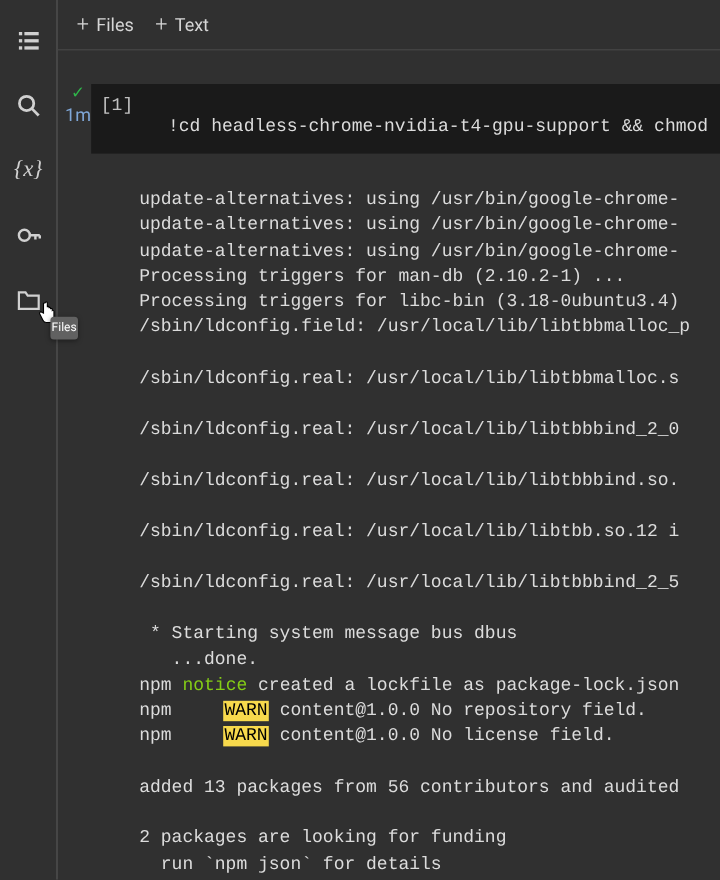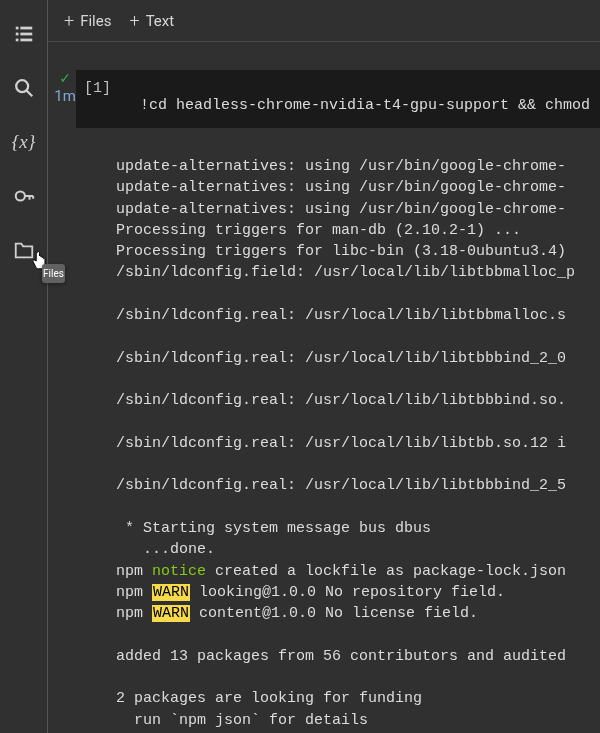--- a/index.html
+++ b/index.html
@@ -121,20 +121,21 @@
     padding-top: 28px;
     padding-left: 68px;
     white-space: pre;
     line-height: 1.42;
   }
   .notice { color:#84cc16; }
   .warn {
     background:#f7d94c;
     color:#000;
     padding:0 1px;
+    margin-left:34px;
   }
 </style>
 </head>
 <body>
 
 <div class="sidebar">
   <div class="sidebar-btn">
     <svg viewBox="0 0 24 24">
         <rect x="3" y="4" width="3" height="3"></rect>
         <rect x="8" y="4" width="13" height="3"></rect>
@@ -213,21 +214,21 @@
 <span></span>
 <span>/sbin/ldconfig.real: /usr/local/lib/libtbbbind.so.</span>
 <span></span>
 <span>/sbin/ldconfig.real: /usr/local/lib/libtbb.so.12 i</span>
 <span></span>
 <span>/sbin/ldconfig.real: /usr/local/lib/libtbbbind_2_5</span>
 <span></span>
 <span> * Starting system message bus dbus</span>
 <span>   ...done.</span>
 <span><span>npm </span><span class="notice">notice</span><span> created a lockfile as package-lock.json</span></span>
-<span><span>npm </span><span class="warn">WARN</span><span> looking@1.0.0 No repository field.</span></span>
+<span><span>npm </span><span class="warn">WARN</span><span> content@1.0.0 No repository field.</span></span>
 <span><span>npm </span><span class="warn">WARN</span><span> content@1.0.0 No license field.</span></span>
 <span></span>
 <span>added 13 packages from 56 contributors and audited</span>
 <span></span>
 <span>2 packages are looking for funding</span>
 <span>  run `npm json` for details</span></div>
 
   </div>
 </div>
 

